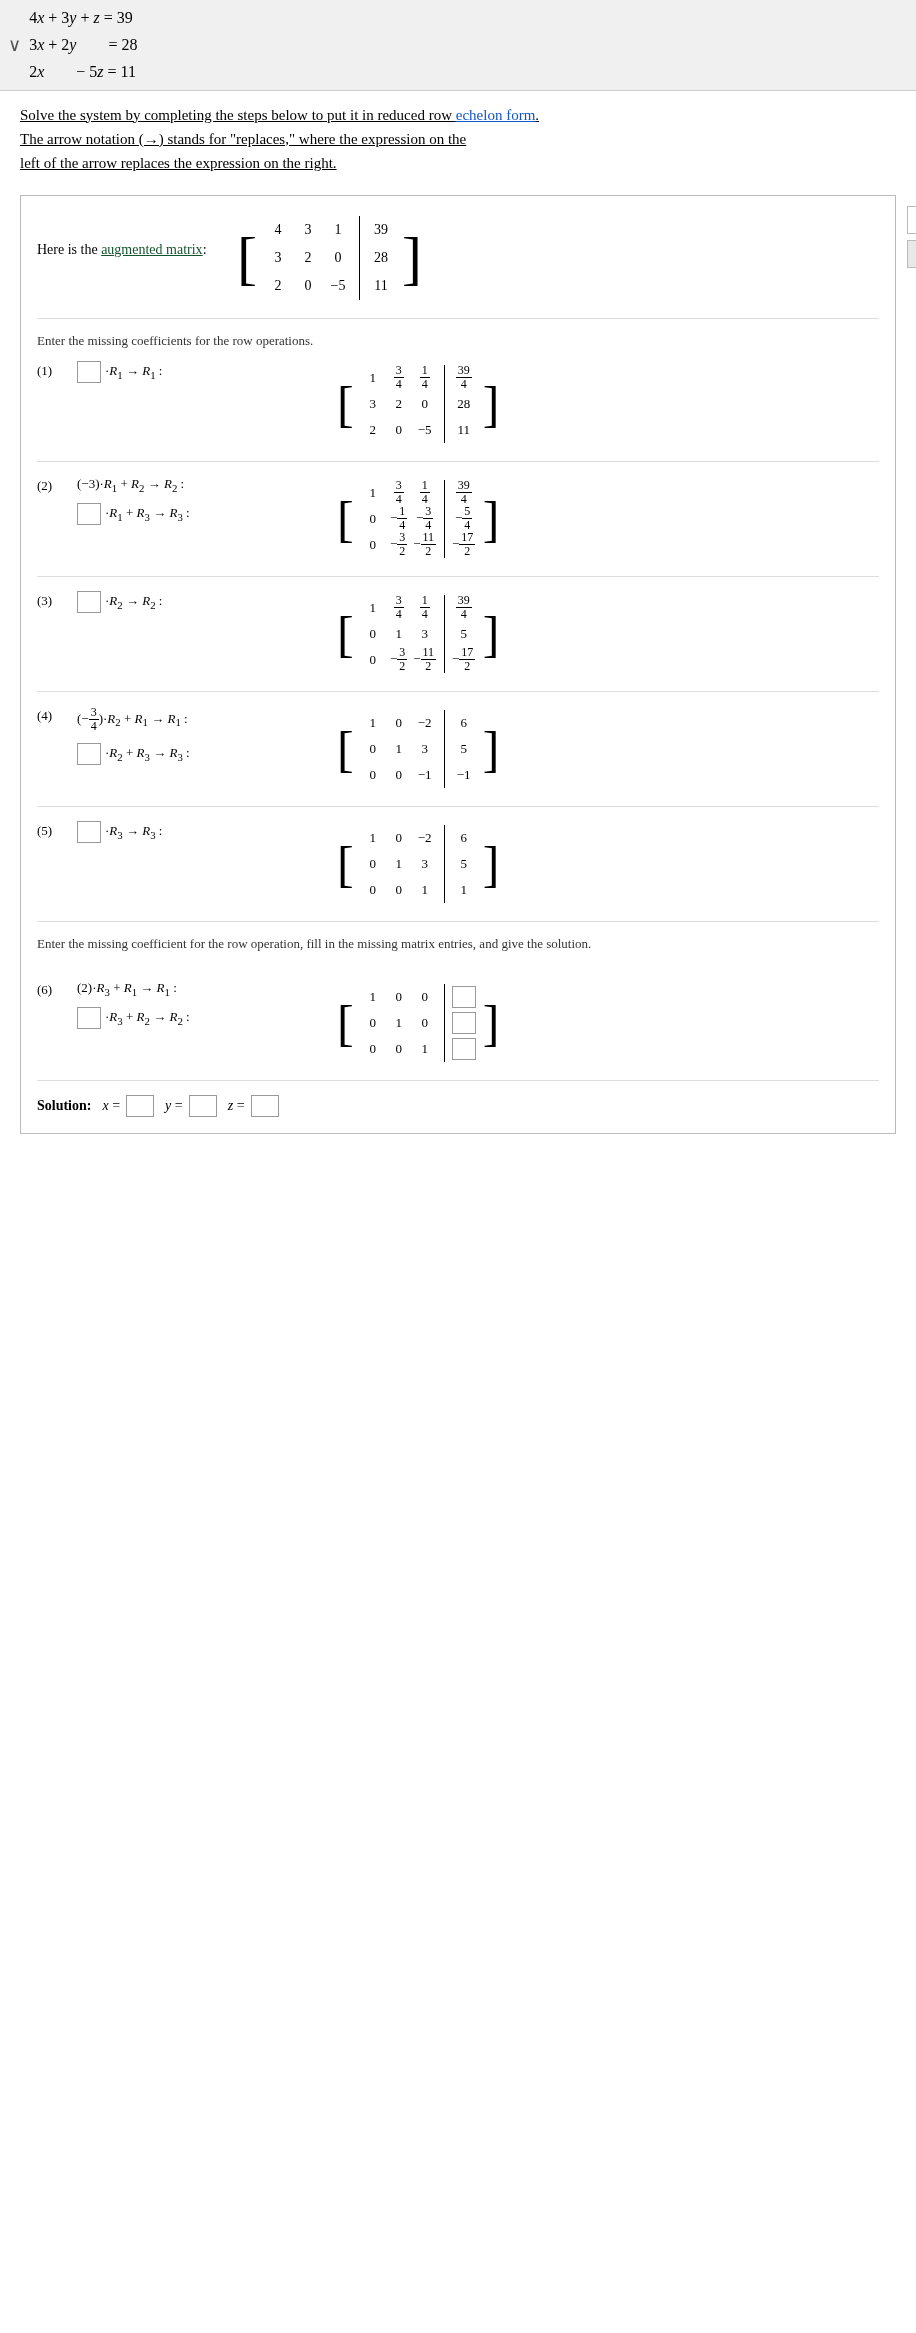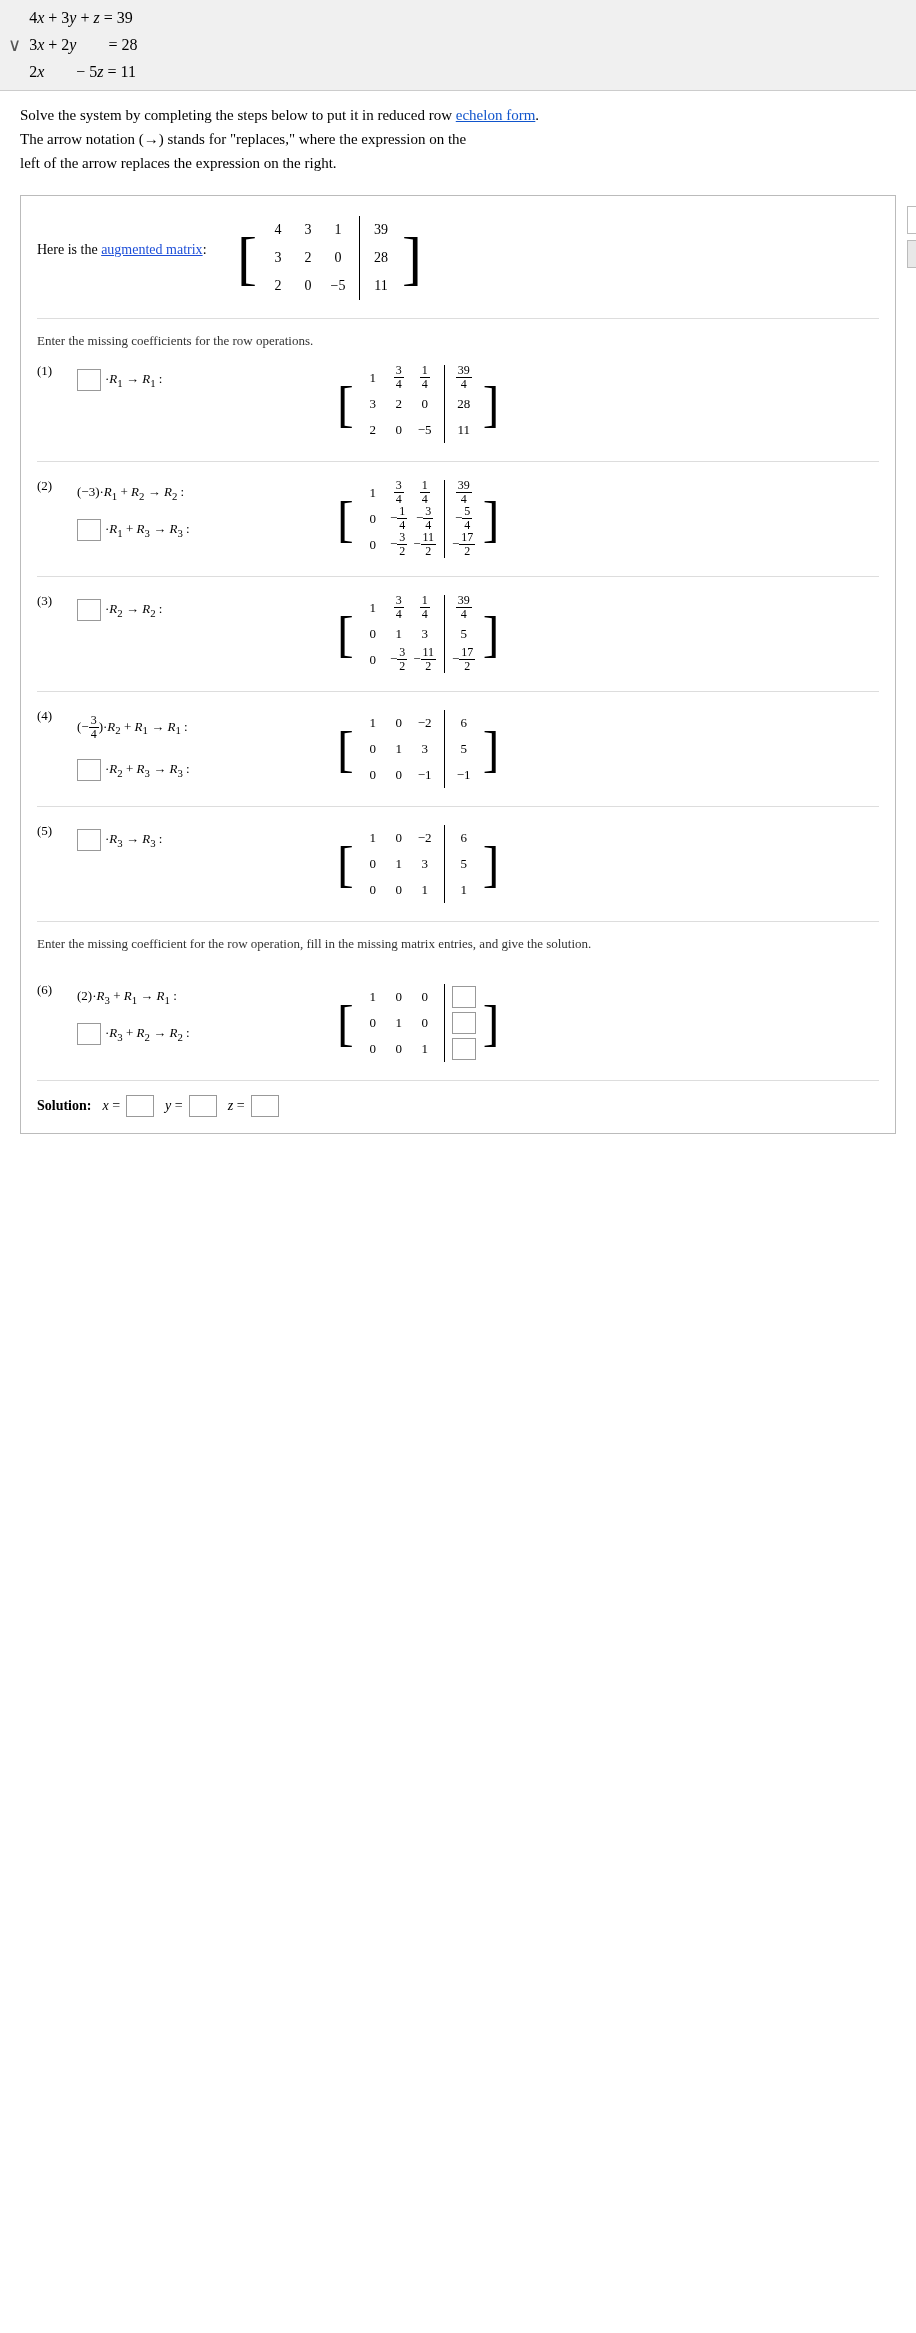--- a/index.html
+++ b/index.html
@@ -30,20 +30,21 @@
     }
     .eq-line {
       display: flex;
       gap: 4px;
       align-items: baseline;
     }
     .intro-text {
       padding: 12px 20px 0 20px;
       font-size: 15px;
       line-height: 1.6;
+      text-decoration: underline;
     }
     .intro-text a {
       color: #1155cc;
       text-decoration: underline;
     }
     .main-container {
       padding: 10px 20px;
     }
     .problem-box {
       border: 1px solid #bbb;
@@ -77,21 +78,21 @@
       display: flex;
       align-items: flex-start;
       margin-bottom: 6px;
     }
     .aug-label {
       font-size: 14px;
       min-width: 200px;
       padding-top: 30px;
     }
     .aug-label a {
-      color: #1d4ed8;
+      color: #14532d;
       text-decoration: underline;
     }
     .matrix-container {
       display: inline-flex;
       align-items: center;
       position: relative;
     }
     .matrix-bracket-left, .matrix-bracket-right {
       font-size: 60px;
       font-weight: 100;
@@ -143,21 +144,20 @@
       min-width: 260px;
       display: flex;
       flex-direction: column;
       gap: 10px;
     }
     .op-line {
       font-size: 13px;
       display: flex;
       align-items: center;
       gap: 4px;
-      margin-top: 8px;
     }
     .input-box {
       width: 24px;
       height: 22px;
       border: 1px solid #999;
       display: inline-flex;
       align-items: center;
       justify-content: center;
       background: #fff;
       font-size: 13px;

